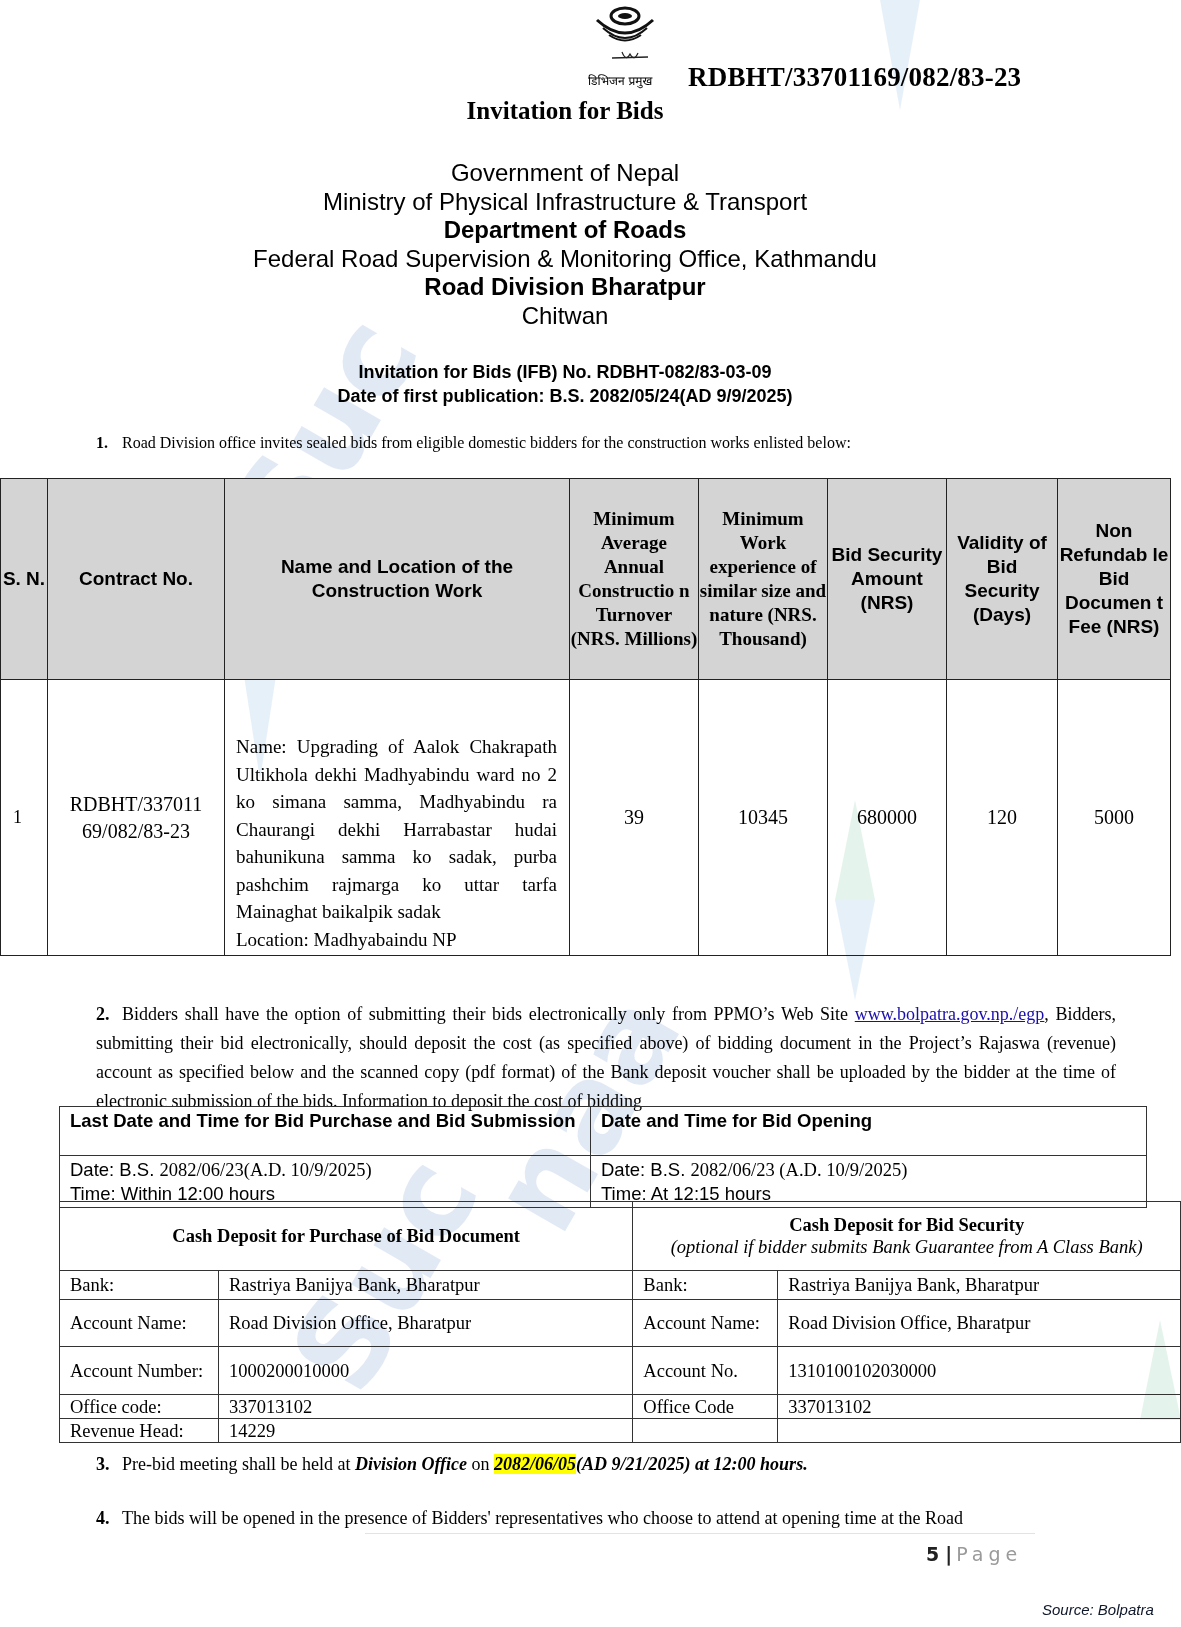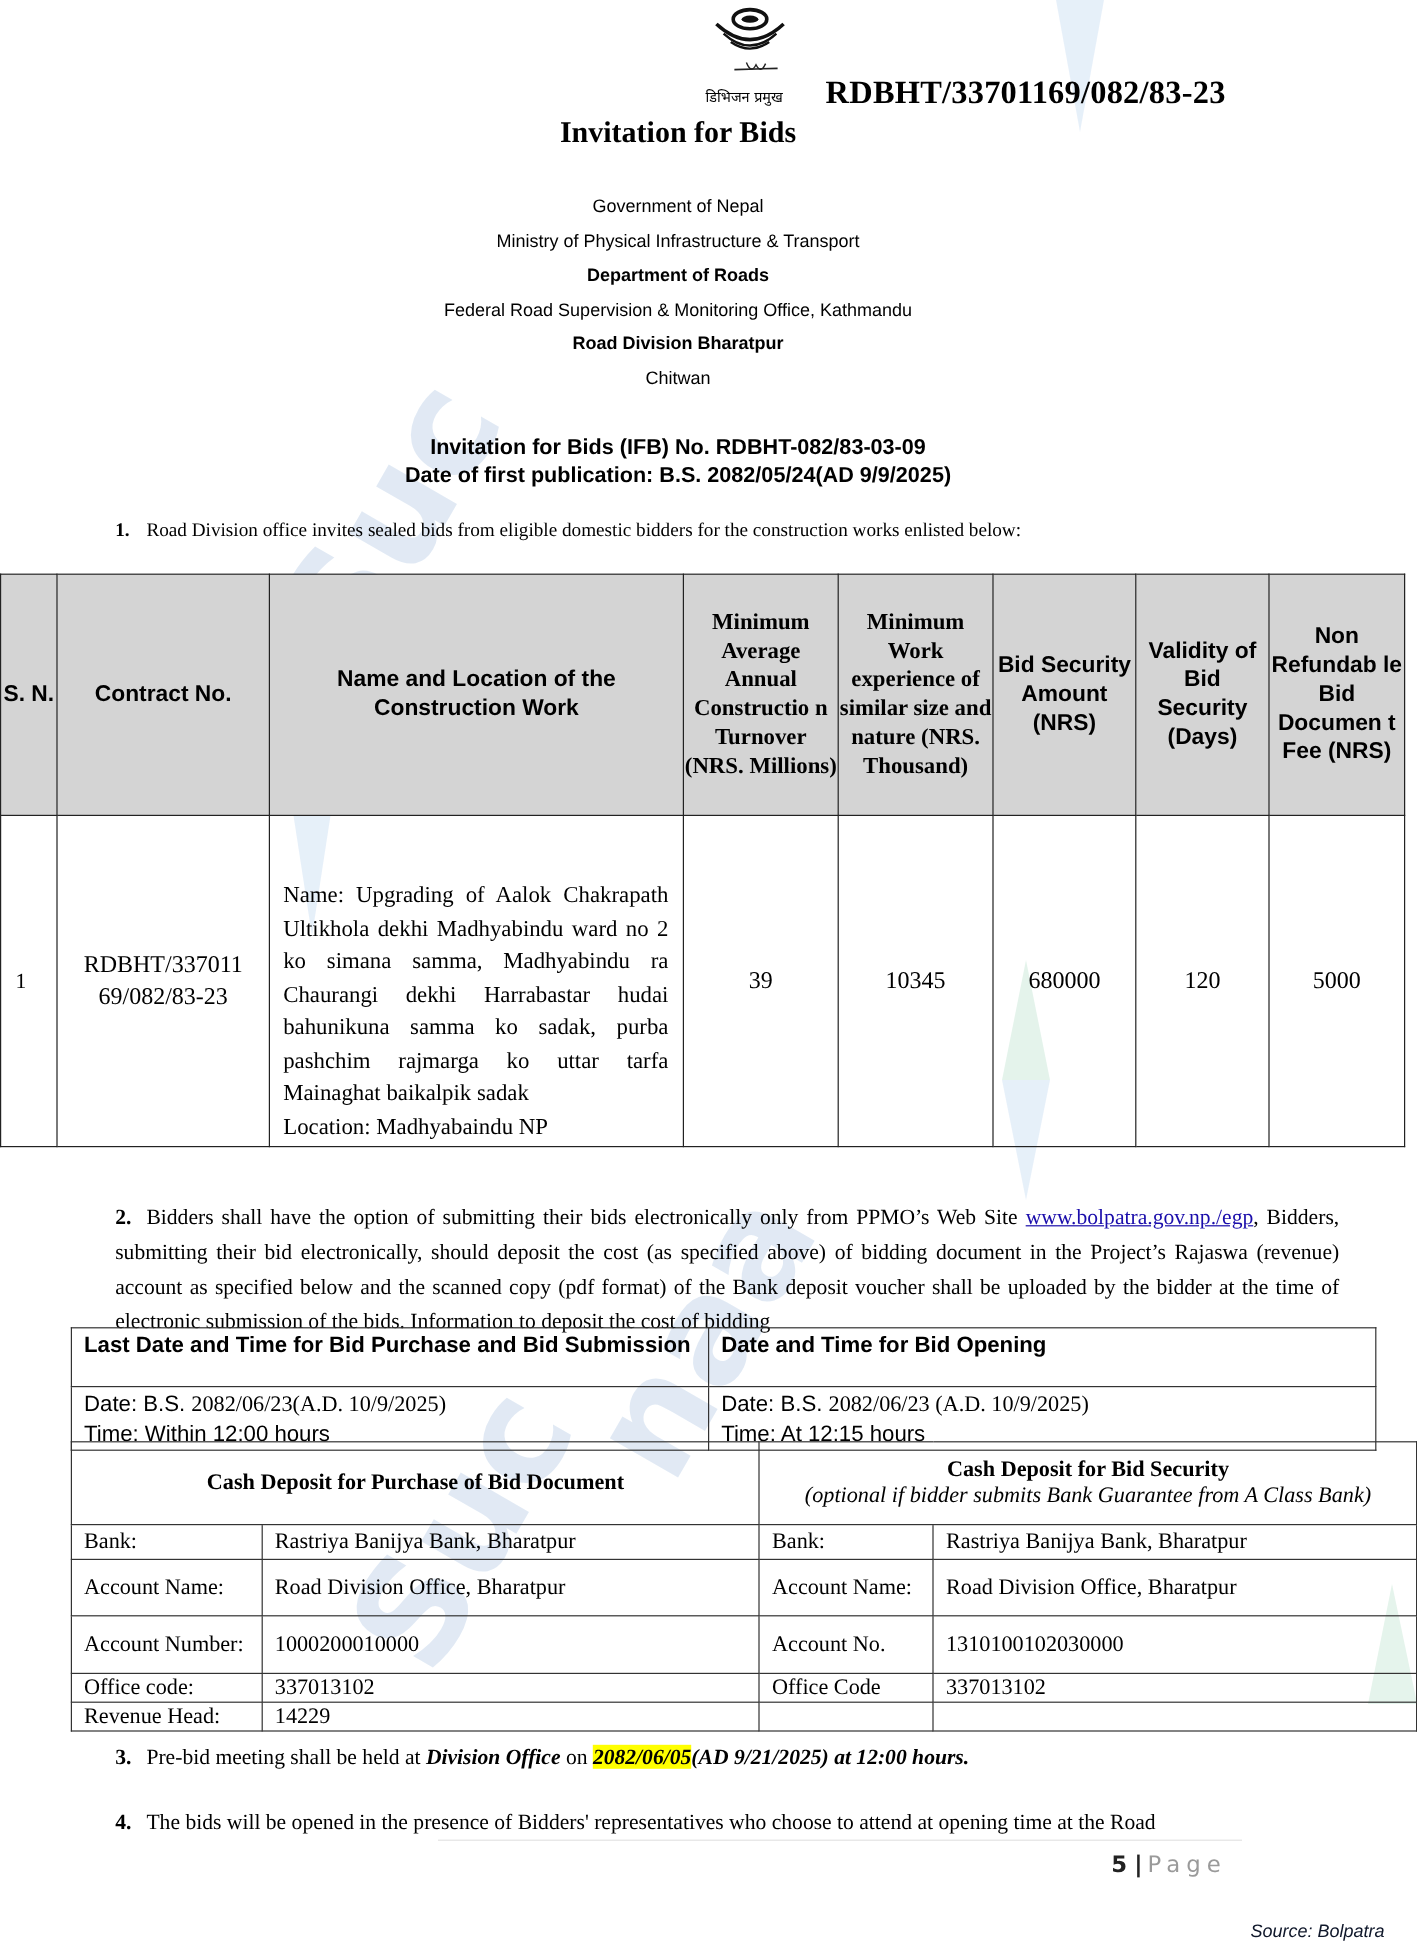--- a/index.html
+++ b/index.html
@@ -5,21 +5,21 @@
   html, body { margin:0; padding:0; background:#ffffff; }
   body { width:1181px; height:1627px; position:relative; overflow:hidden; color:#000; font-family:"Liberation Serif", serif; }
   .abs { position:absolute; }
   .watermark { position:absolute; pointer-events:none; }
   
   #emblem { left:585px; top:2px; width:80px; height:42px; }
   #sig { left:610px; top:48px; width:40px; height:18px; }
   #sig-label { left:588px; top:72px; font-size:12px; font-family:"DejaVu Sans", sans-serif; }
   #ref-no { left:688px; top:62px; font-size:27px; font-weight:bold; font-family:"Liberation Serif", serif; letter-spacing:0.2px; }
   #title { left:0; width:1130px; top:97px; text-align:center; font-size:25px; font-weight:bold; font-family:"Liberation Serif", serif; }
-  .org { left:0; width:1130px; text-align:center; font-family:"Liberation Sans", sans-serif; font-size:15px; line-height:28.5px; }
+  .org { left:0; width:1130px; text-align:center; font-family:"Liberation Sans", sans-serif; font-size:24px; line-height:28.5px; }
   #org-block { top:159px; }
   #ifb { top:360px; left:0; width:1130px; text-align:center; font-family:"Liberation Sans", sans-serif; font-weight:bold; font-size:18px; line-height:24px; }
   .para { font-size:16px; line-height:29px; text-align:justify; }
   .para .num { font-weight:bold; display:inline-block; width:26px; }
   #p1 { left:96px; top:428px; width:1020px; }
   
   #main-table { position:absolute; left:0; top:478px; border-collapse:collapse; }
   #main-table th, #main-table td { border:1.5px solid #222; padding:0; text-align:center; vertical-align:middle; }
   #main-table th { background:#d4d4d4; height:200px; font-size:19px; line-height:24px; font-weight:bold; }
   #main-table th.sans { font-family:"Liberation Sans", sans-serif; }

